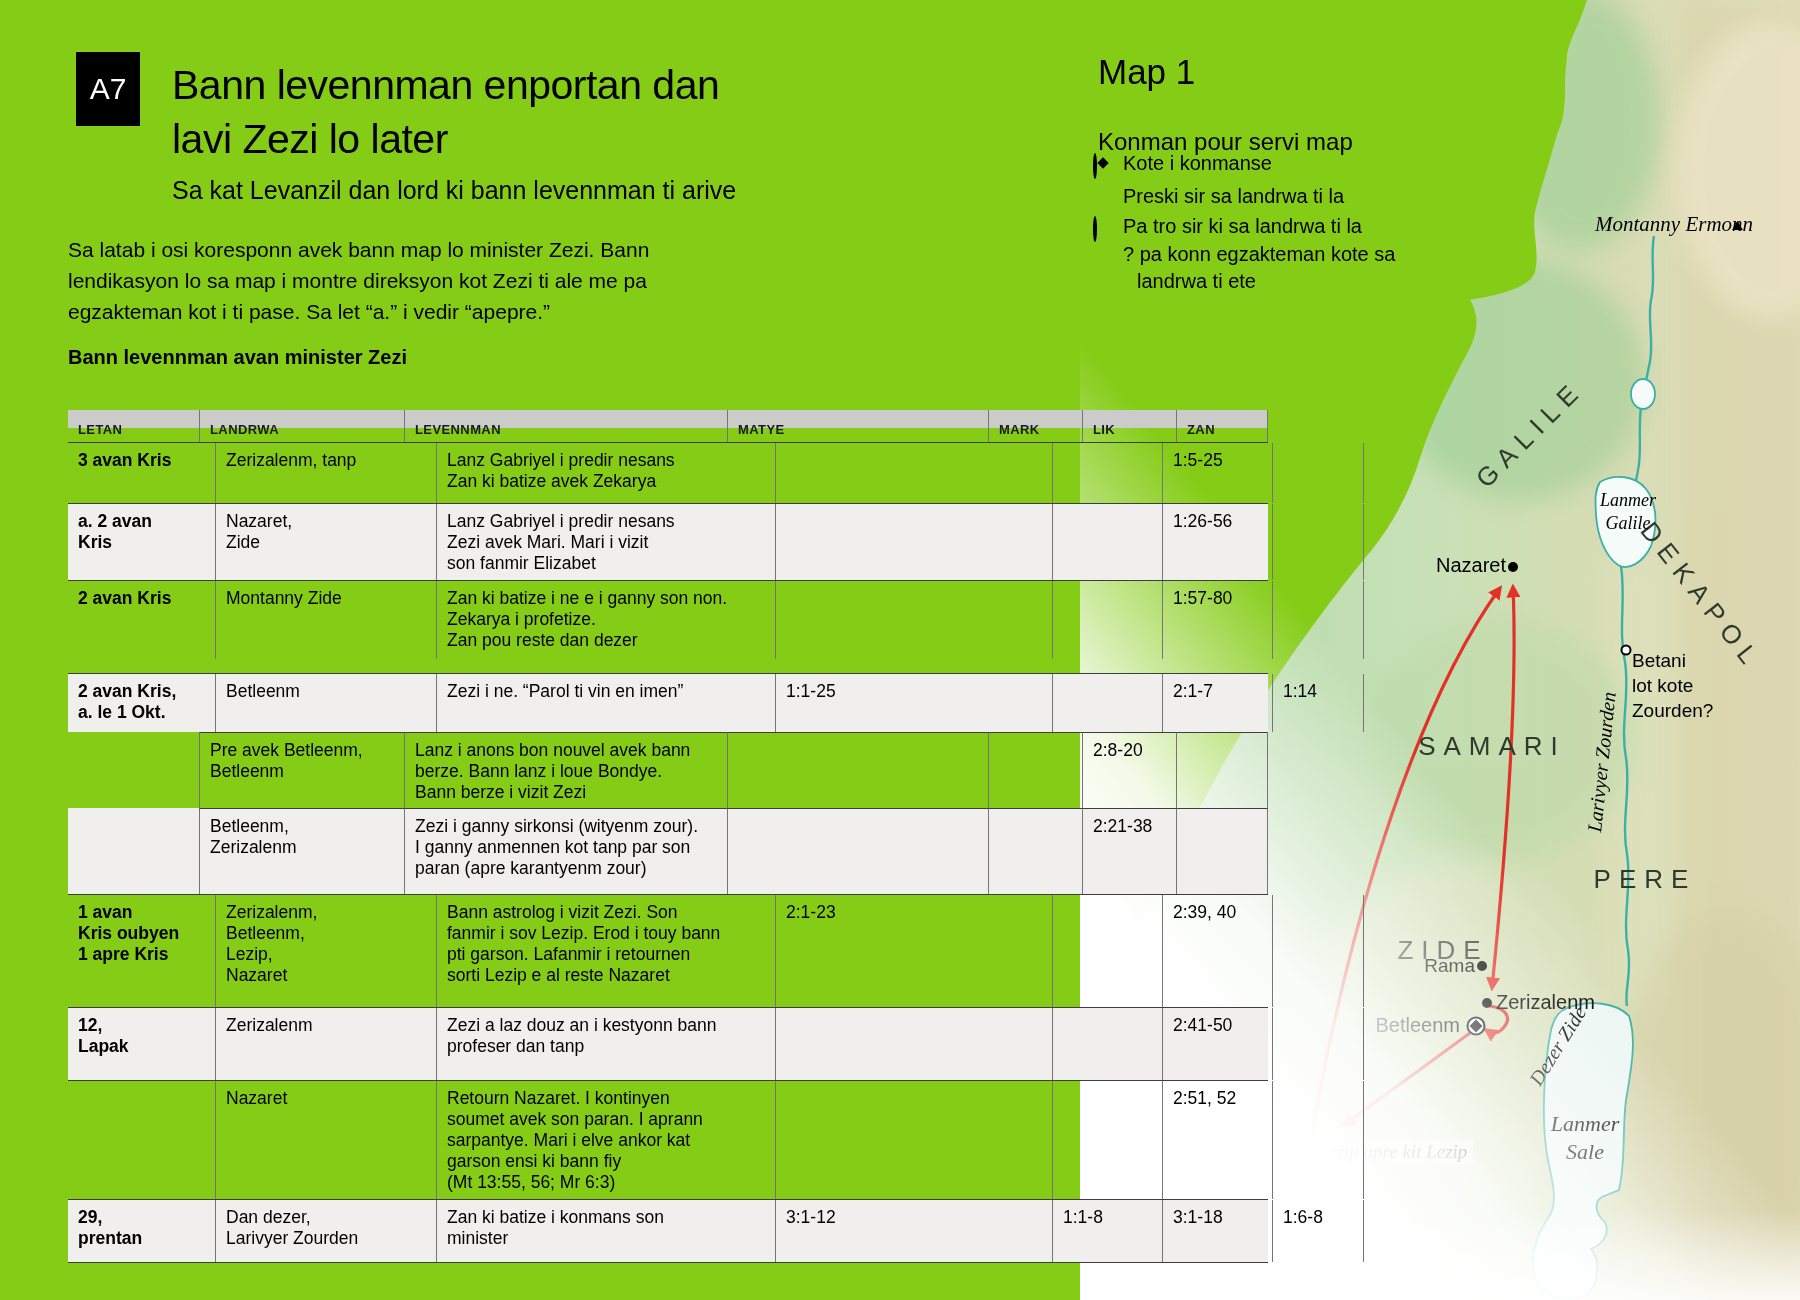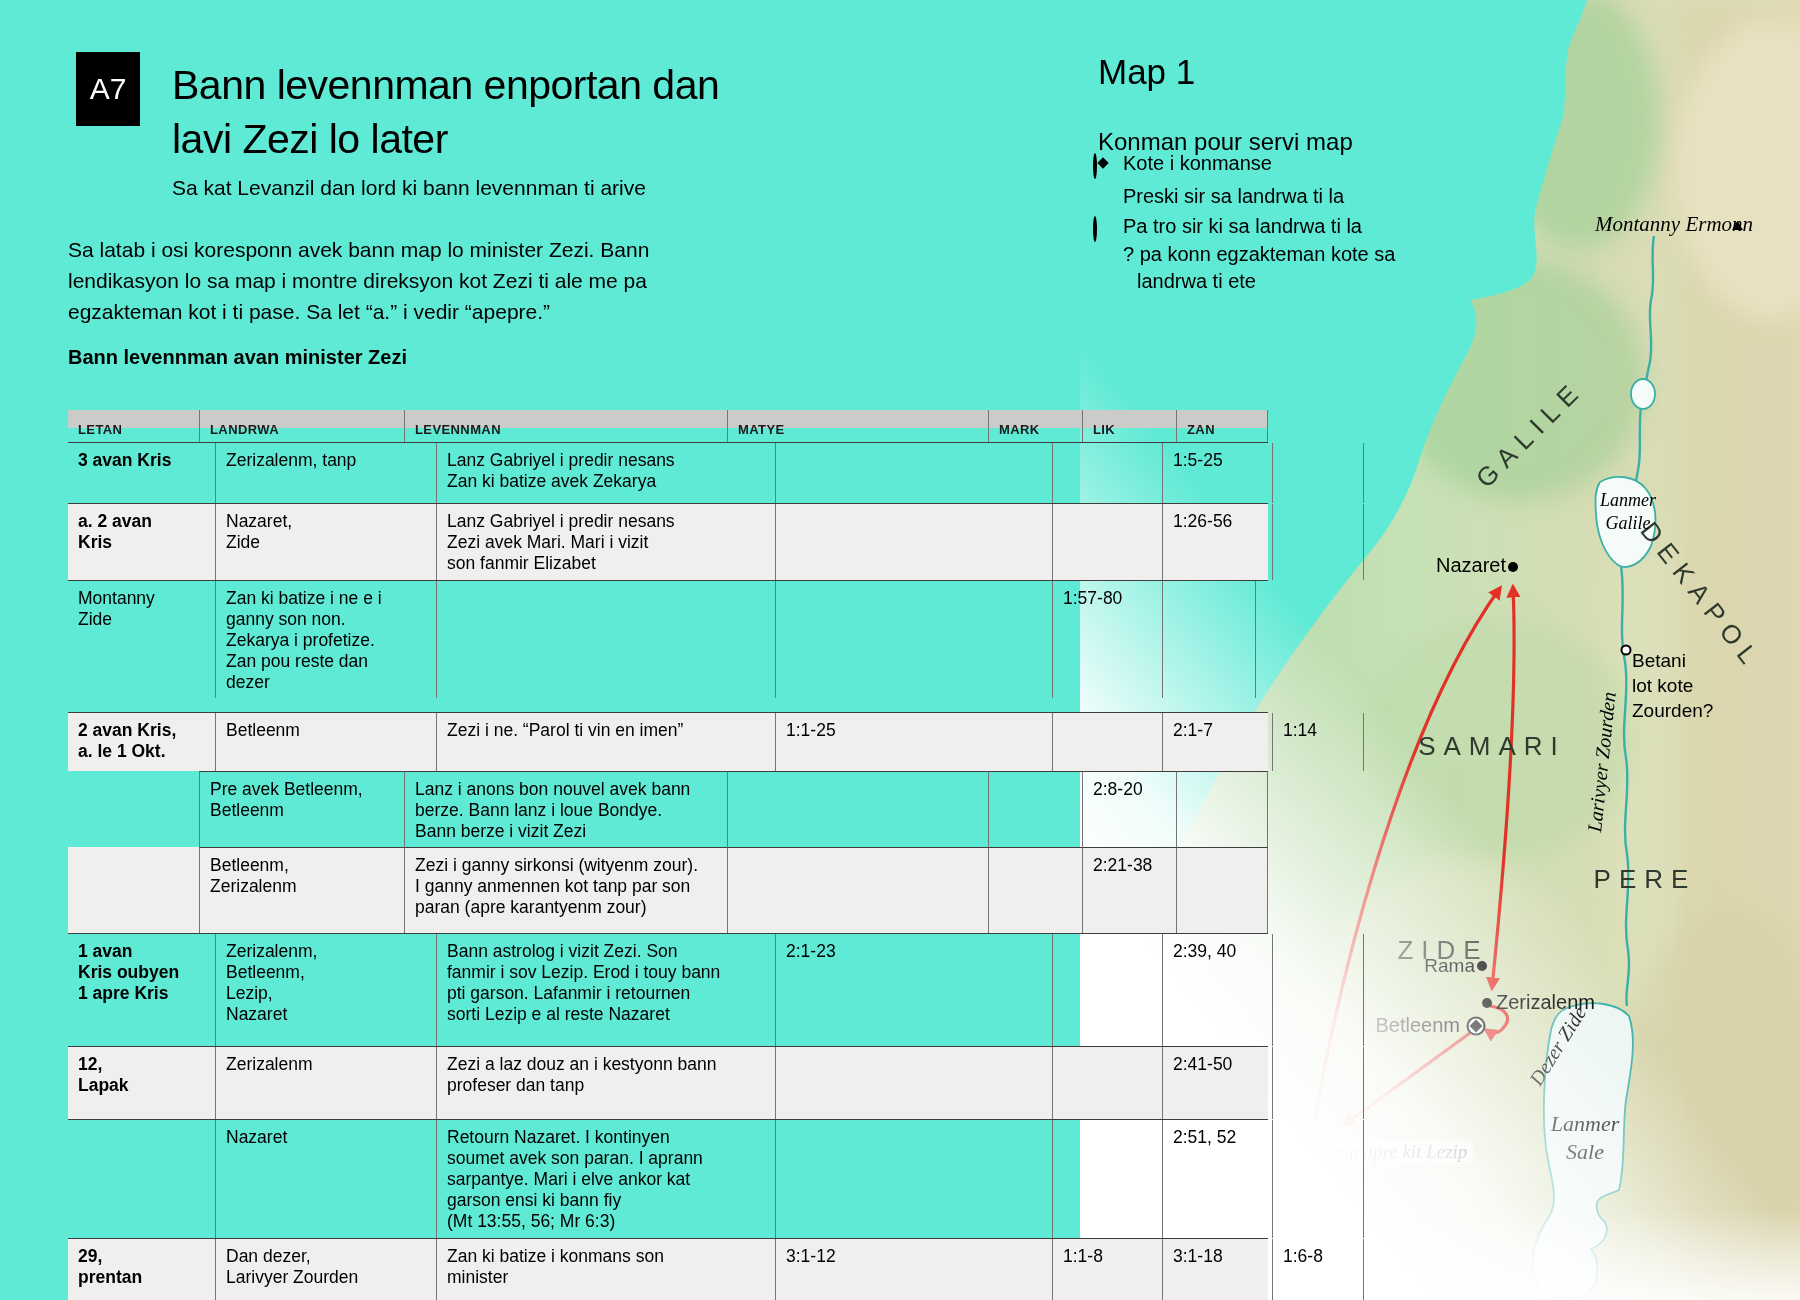--- a/index.html
+++ b/index.html
@@ -1,25 +1,25 @@
 <!DOCTYPE html>
 <html><head>
 <meta charset="utf-8">
 <style>
   html,body{margin:0;padding:0;background:#fff;}
-  #page{position:relative;width:1800px;height:1300px;background:#5eead4;overflow:hidden;
+  #page{position:relative;width:1800px;height:1300px;background:#84cc16;overflow:hidden;
         font-family:"Liberation Sans",sans-serif;color:#000;}
   .abs{position:absolute;}
   .ml{white-space:pre-line;}
 
   
   #badge{left:76px;top:52px;width:64px;height:74px;background:#000;color:#fff;
          display:flex;align-items:center;justify-content:center;font-size:30px;}
   #title{left:172px;top:58px;font-size:41px;line-height:54px;letter-spacing:-0.5px;color:#000;}
-  #subtitle{left:172px;top:176px;font-size:21px;}
+  #subtitle{left:172px;top:176px;font-size:25px;}
   #intro{left:68px;top:234px;width:660px;font-size:21px;line-height:31px;}
   #section-head{left:68px;top:346px;font-size:20px;font-weight:bold;}
 
   
   #map-title{left:1098px;top:52px;font-size:35px;}
   #map-legend-title{left:1098px;top:128px;font-size:24px;}
   #legend{left:1093px;top:152px;font-size:20px;}
   .leg-row{display:flex;align-items:flex-start;margin-bottom:7px;}
   .leg-sym{width:30px;flex:0 0 30px;padding-top:3px;}
   .sym-start{width:15px;height:15px;border:2px solid #000;border-radius:50%;position:relative;}
@@ -237,20 +237,21 @@
       <div class="cell ml">Lanz Gabriyel i predir nesans
 Zezi avek Mari. Mari i vizit
 son fanmir Elizabet</div>
       <div class="cell ml"></div>
       <div class="cell ml"></div>
       <div class="cell ml">1:26-56</div>
       <div class="cell ml"></div>
     </div>
 
     <div class="trow full r3">
+      <div class="cell b ml">2 avan Kris</div>
       <div class="cell ml">Montanny Zide</div>
       <div class="cell ml">Zan ki batize i ne e i ganny son non.
 Zekarya i profetize.
 Zan pou reste dan dezer</div>
       <div class="cell ml"></div>
       <div class="cell ml"></div>
       <div class="cell ml">1:57-80</div>
       <div class="cell ml"></div>
     </div>
 

